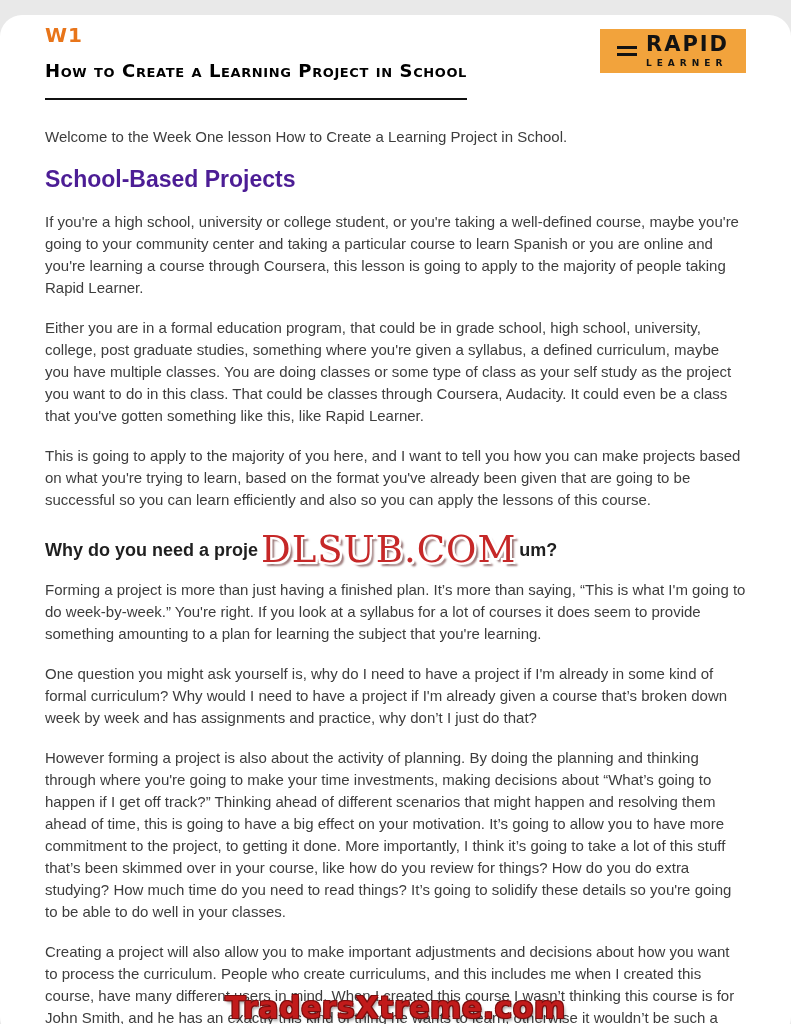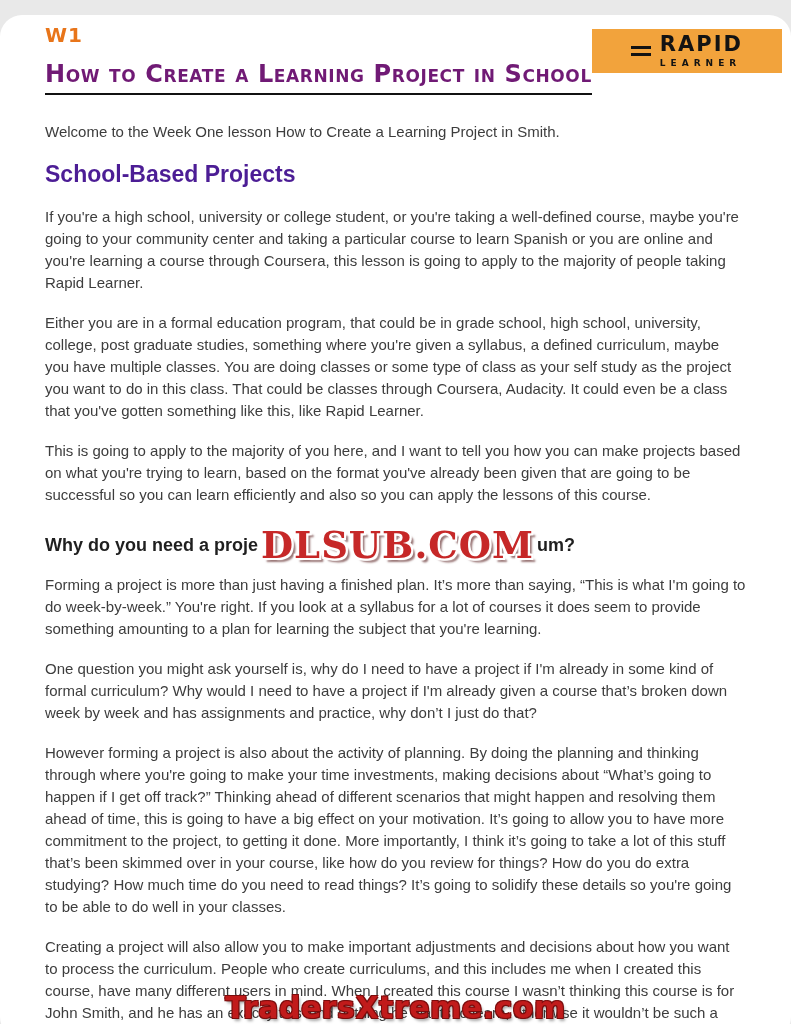--- a/index.html
+++ b/index.html
@@ -28,44 +28,44 @@
     font-variant: small-caps;
     color: #e8751a;
     font-size: 20px;
     letter-spacing: 1px;
     line-height: 1;
   }
   .doc-title {
     display: inline-block;
     margin: 16px 0 0 0;
     font-family: "DejaVu Sans", sans-serif;
-    font-size: 24px;
+    font-size: 18px;
     font-weight: 800;
     font-variant: small-caps;
     letter-spacing: 0.6px;
-    color: #701a75;
+    color: #000000;
     border-bottom: 2.5px solid #111;
-    padding-bottom: 4px;
+    padding-bottom: 16px;
     line-height: 1.15;
     white-space: nowrap;
   }
   .header-right { text-align: right; }
   .wm-top {
     font-family: "DejaVu Sans", sans-serif;
     font-size: 40px;
     font-weight: 800;
     letter-spacing: 0.5px;
     line-height: 1;
     color: #969696;
     text-shadow: -1px -1px 0 #c9c9c9, 2px 2px 0 #5f5f5f, 3px 3px 2px rgba(0,0,0,0.25);
   }
   .logo {
     margin-top: 4px;
     margin-left: auto;
-    width: 190px;
+    width: 146px;
     height: 44px;
     background: #f2a33c;
     display: flex;
     align-items: center;
     justify-content: center;
     gap: 9px;
   }
   .logo-lines {
     width: 20px;
     height: 3px;
@@ -122,21 +122,21 @@
     display: flex;
     align-items: center;
     height: 42px;
     margin: 0 0 8px 0;
     font-size: 18px;
     font-weight: 700;
     color: #1f1f1f;
   }
   .wm-mid {
     font-family: "DejaVu Serif", serif;
-    font-weight: bold;
+    font-weight: normal;
     font-size: 37px;
     letter-spacing: 1px;
     color: #c62828;
     white-space: nowrap;
     margin: 0 3px;
     text-shadow:
       -2px -2px 0 #ffffff, 2px -2px 0 #ffffff,
       -2px 2px 0 #ffffff, 2px 2px 0 #ffffff,
       0 -2px 0 #ffffff, 0 2px 0 #ffffff,
       -2px 0 0 #ffffff, 2px 0 0 #ffffff,
@@ -176,21 +176,21 @@
         <span class="logo-lines"></span>
         <span class="logo-text">
           <span class="logo-primary">RAPID</span>
           <span class="logo-secondary">LEARNER</span>
         </span>
       </div>
     </div>
   </div>
 
   <div class="doc-body">
-    <p class="intro">Welcome to the Week One lesson How to Create a Learning Project in Smith.</p>
+    <p class="intro">Welcome to the Week One lesson How to Create a Learning Project in School.</p>
 
     <h2 class="h-section">School-Based Projects</h2>
 
     <p>If you're a high school, university or college student, or you're taking a well-defined course, maybe you're going to your community center and taking a particular course to learn Spanish or you are online and you're learning a course through Coursera, this lesson is going to apply to the majority of people taking Rapid Learner.</p>
     <p>Either you are in a formal education program, that could be in grade school, high school, university, college, post graduate studies, something where you're given a syllabus, a defined curriculum, maybe you have multiple classes. You are doing classes or some type of class as your self study as the project you want to do in this class. That could be classes through Coursera, Audacity. It could even be a class that you've gotten something like this, like Rapid Learner.</p>
     <p>This is going to apply to the majority of you here, and I want to tell you how you can make projects based on what you're trying to learn, based on the format you've already been given that are going to be successful so you can learn efficiently and also so you can apply the lessons of this course.</p>
 
     <h3 class="why-heading">
       <span>Why do you need a proje</span>
       <span class="wm-mid">DLSUB.COM</span>

